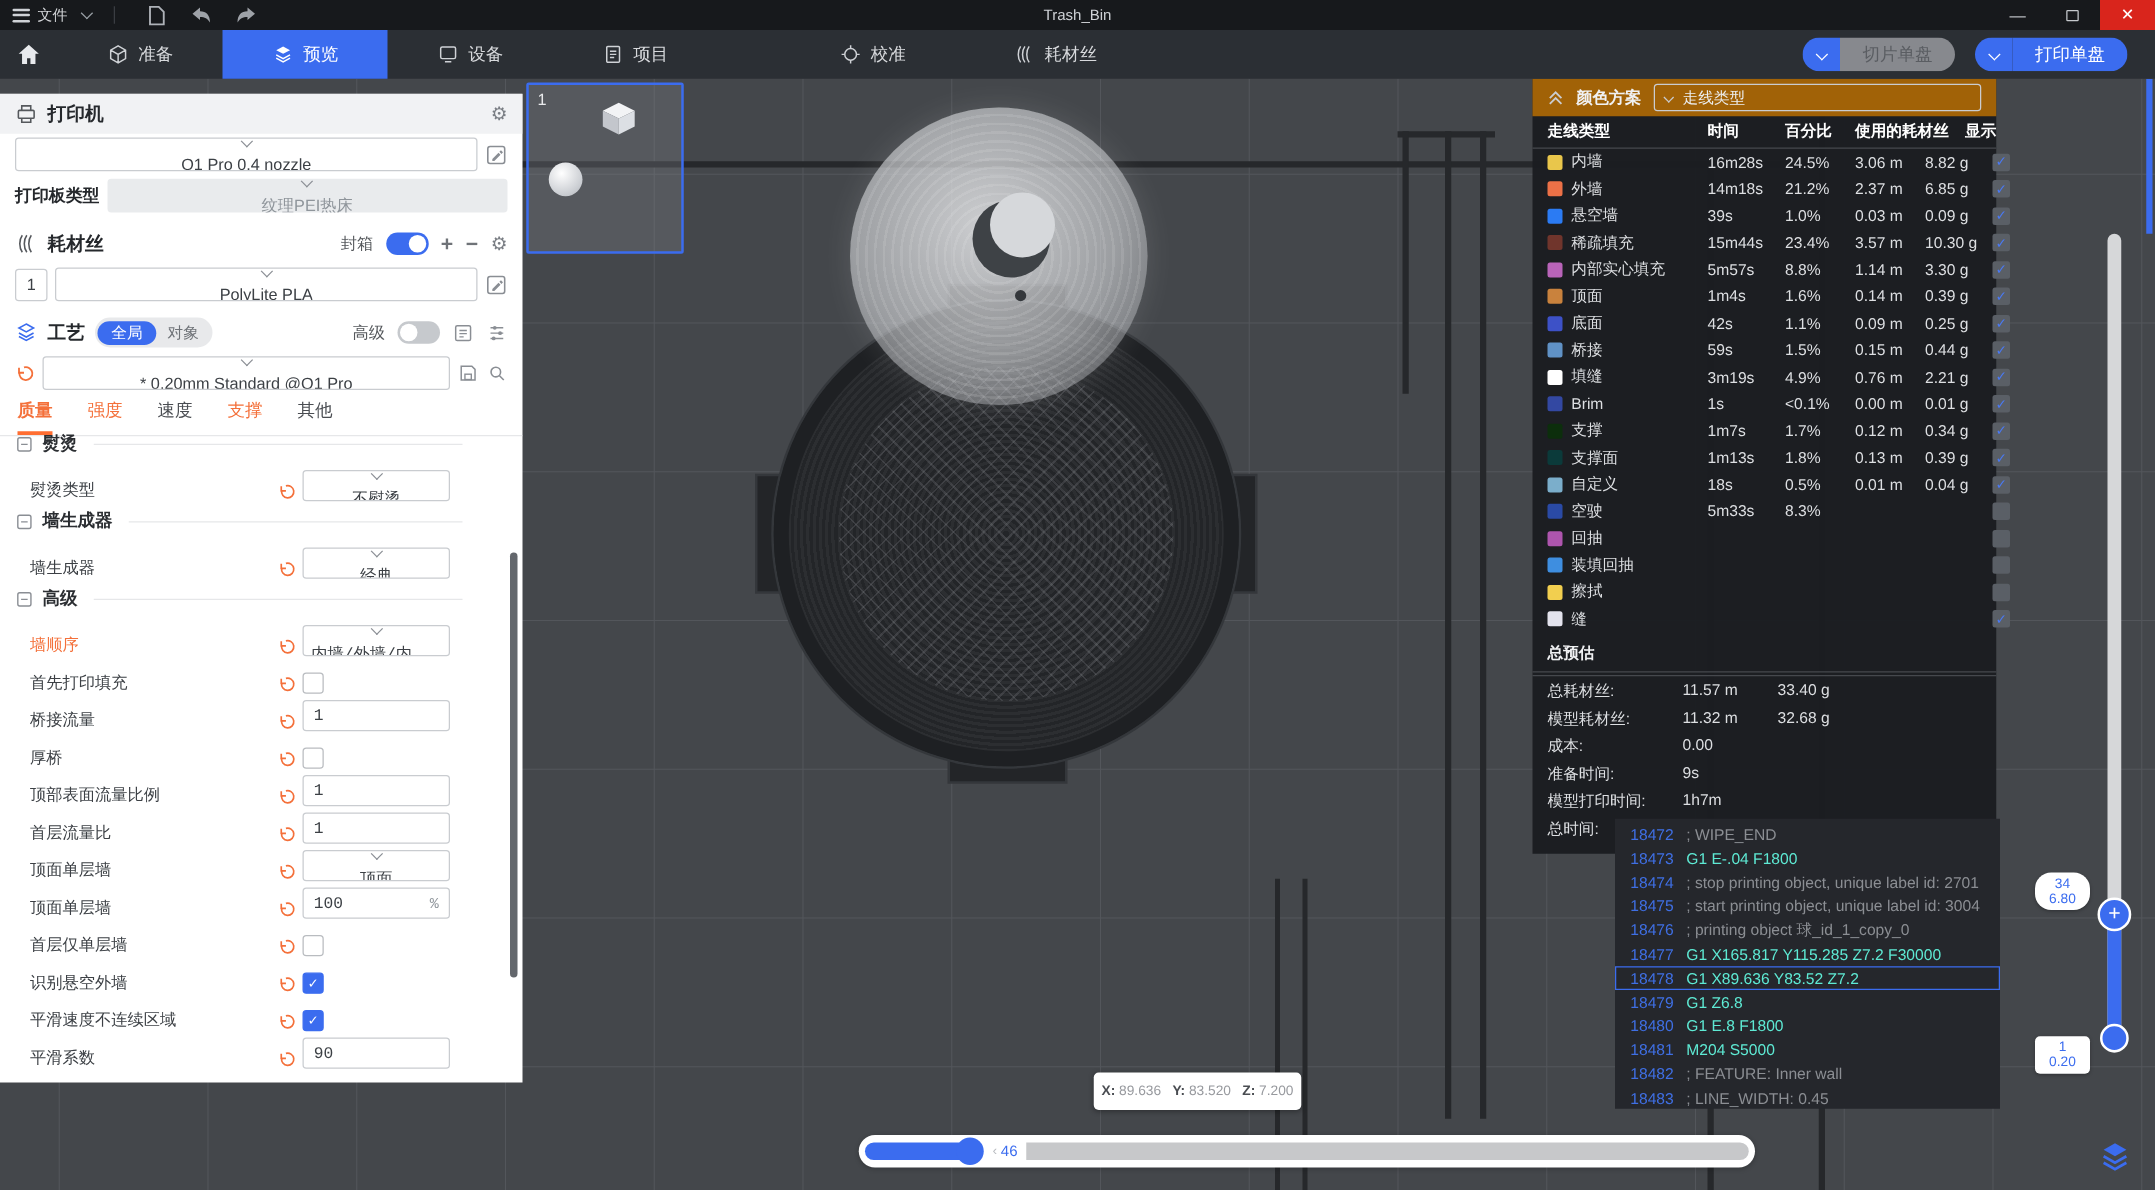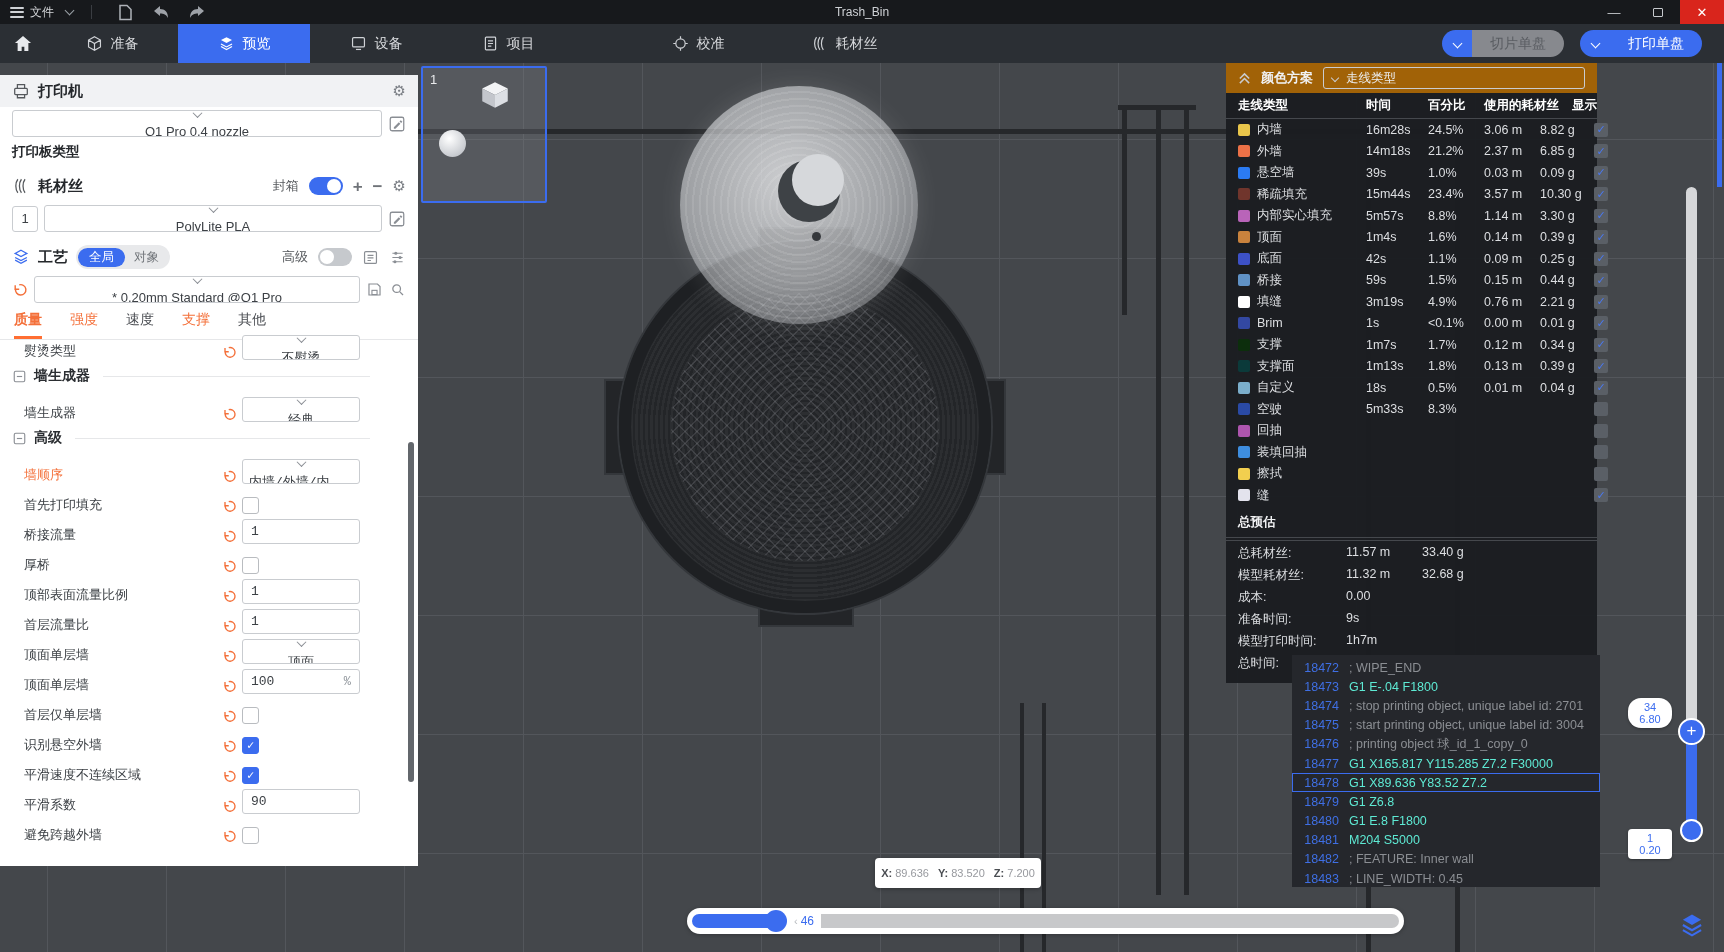--- a/index.html
+++ b/index.html
@@ -402,20 +402,24 @@
       </span>
       <span class="icon-g">
         <svg width="18" height="18" viewBox="0 0 20 20">
             <rect x="2.5" y="2.5" width="15" height="15" rx="2" fill="none" stroke="#8a8e94" stroke-width="1.4"></rect>
             <path d="M6.5 13.5 12 8l1.8 1.8-5.5 5.5H6.5Z M12.8 7.2l1.4-1.4 1.8 1.8-1.4 1.4" fill="#8a8e94"></path>
           </svg>
       </span>
     </div>
     <div class="row">
       <span class="lbl-b">打印板类型</span>
+      <span class="combo gray">
+        <i class="chev"></i>
+        <span class="val">纹理PEI热床</span>
+      </span>
     </div>
 
     <div class="lp-header" style="margin-top:6px;">
       <span class="icon-g">
         <svg width="18" height="18" viewBox="0 0 20 20">
             <path d="M6.5 2.5C3.5 6.5 3.5 13.5 6.5 17.5 M10.5 2.5C7.5 6.5 7.5 13.5 10.5 17.5 M14.5 2.5C11.5 6.5 11.5 13.5 14.5 17.5" fill="none" stroke="#55585c" stroke-width="1.4"></path>
           </svg>
       </span>
       <span class="ttl">耗材丝</span>
       <span class="right">
@@ -501,20 +505,30 @@
     </div>
 
     <div class="ptabs">
         <span class="ptab active">质量</span>
         <span class="ptab modified">强度</span>
         <span class="ptab">速度</span>
         <span class="ptab modified">支撑</span>
         <span class="ptab">其他</span>
       </div>
     <div class="settings">
+        <div class="set-header">
+    <span class="gh-icon">
+      <svg width="15" height="15" viewBox="0 0 20 20">
+              <rect x="3" y="3" width="14" height="14" rx="2" fill="none" stroke="#8a8e94" stroke-width="1.5"></rect>
+              <path d="M6.5 10h7" stroke="#8a8e94" stroke-width="1.5"></path>
+            </svg>
+    </span>
+    <span class="gh-title">熨烫</span>
+    <span class="gh-rule"></span>
+  </div>
         <div class="set-row">
     <span class="sr-label">熨烫类型</span>
     <span class="sr-gap"></span>
     <span class="sr-undo" hidden="">
       <svg width="15" height="15" viewBox="0 0 20 20">
               <path d="M4 4v5h5" fill="none" stroke="#f4703a" stroke-width="1.8"></path>
               <path d="M4.5 8.5A6.5 6.5 0 1 0 9 3.6" fill="none" stroke="#f4703a" stroke-width="1.8"></path>
             </svg>
     </span>
     <span class="sr-control">

